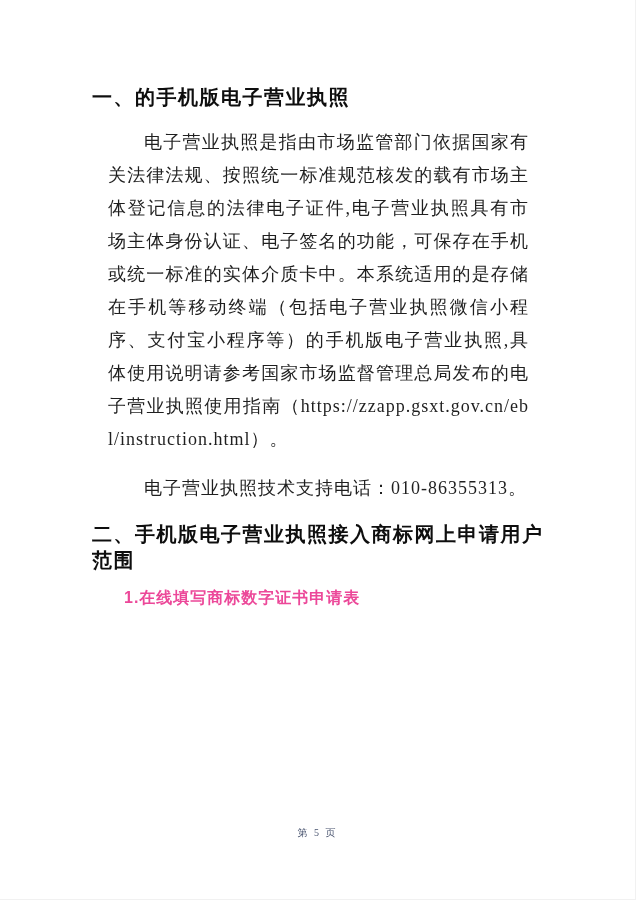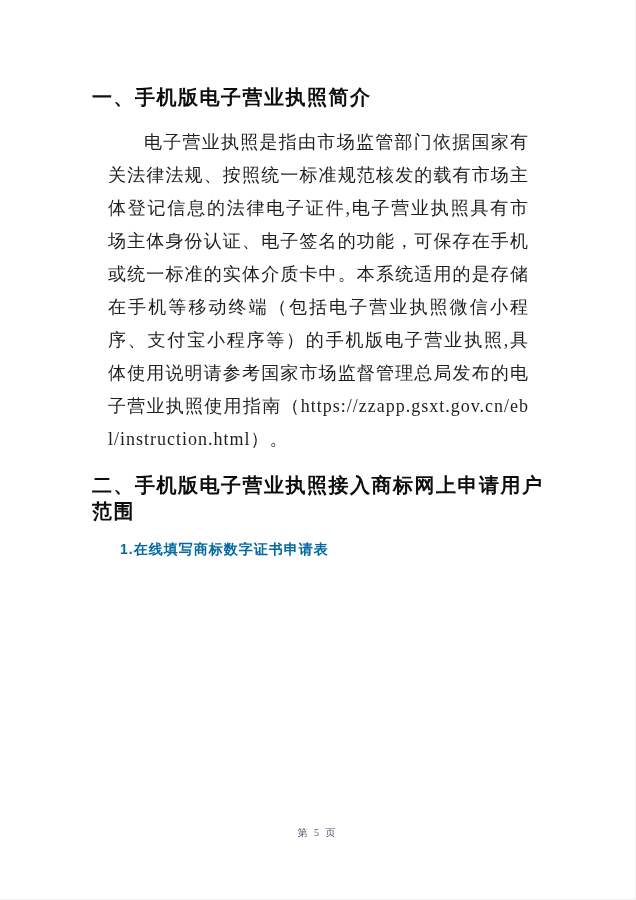--- a/index.html
+++ b/index.html
@@ -40,23 +40,23 @@
     line-height: 33px;
     color: #1f1f1f;
     letter-spacing: 1px;
     text-align: justify;
     margin: 16px;
   }
   .indent { text-indent: 2em; }
   .sub-heading {
     font-family: "Liberation Sans", "DejaVu Sans", sans-serif;
     font-weight: bold;
-    font-size: 14px;
+    font-size: 16px;
     line-height: 26px;
-    color: #0369a1;
+    color: #ec4899;
     letter-spacing: 1px;
     margin: 0 0 8px 0;
     text-indent: 2em;
   }
   .bold-run { font-weight: bold; color: #0e0e0e; }
   .url-text { word-break: break-all; }
   .page-footer {
     position: absolute;
     top: 826px;
     left: 0;
@@ -68,24 +68,25 @@
     color: #4a5570;
     letter-spacing: 2px;
   }
 </style>
 </head>
 <body>
 
 <div class="canvas">
   <div class="page-content">
 
-    <div class="heading h1">一、手机版电子营业执照简介</div>
+    <div class="heading h1">一、的手机版电子营业执照</div>
 
     <p class="body-text indent"><span>电子营业执照是指由市场监管部门依据国家有关法律法规、按照统一标准规范核发的载有市场主体登记信息的法律电子证件,电子营业执照具有市场主体身份认证、电子签名的功能，可保存在手机或统一标准的实体介质卡中。本系统适用的是存储在手机等移动终端（包括电子营业执照微信小程序、支付宝小程序等）的手机版电子营业执照,具体使用说明请参考国家市场监督管理总局发布的电子营业执照使用指南（</span><span class="url-text">https://zzapp.gsxt.gov.cn/ebl/instruction.html</span><span>）。</span></p>
 
+    <p class="body-text indent">电子营业执照技术支持电话：010-86355313。</p>
 
     <div class="heading h2">二、手机版电子营业执照接入商标网上申请用户范围</div>
 
 
 
     <div class="sub-heading">1.在线填写商标数字证书申请表</div>
 
 
   </div>
 

